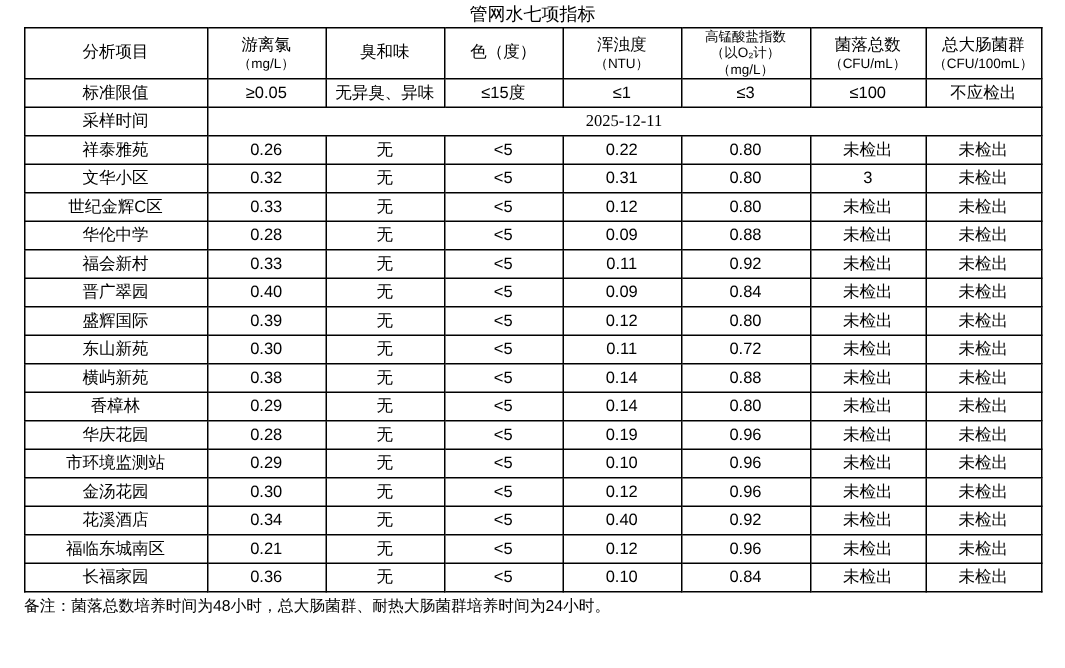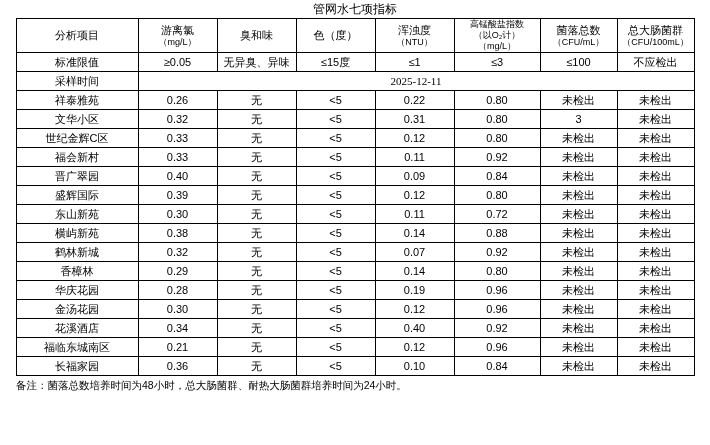--- a/index.html
+++ b/index.html
@@ -177,20 +177,30 @@
         <td>世纪金辉C区</td>
         <td>0.33</td>
         <td>无</td>
         <td>&lt;5</td>
         <td>0.12</td>
         <td>0.80</td>
         <td>未检出</td>
         <td>未检出</td>
       </tr>
       <tr>
+        <td>华伦中学</td>
+        <td>0.28</td>
+        <td>无</td>
+        <td>&lt;5</td>
+        <td>0.09</td>
+        <td>0.88</td>
+        <td>未检出</td>
+        <td>未检出</td>
+      </tr>
+      <tr>
         <td>福会新村</td>
         <td>0.33</td>
         <td>无</td>
         <td>&lt;5</td>
         <td>0.11</td>
         <td>0.92</td>
         <td>未检出</td>
         <td>未检出</td>
       </tr>
       <tr>
@@ -227,50 +237,50 @@
         <td>横屿新苑</td>
         <td>0.38</td>
         <td>无</td>
         <td>&lt;5</td>
         <td>0.14</td>
         <td>0.88</td>
         <td>未检出</td>
         <td>未检出</td>
       </tr>
       <tr>
-        <td>鹤林新城</td>
-        <td>0.32</td>
-        <td>无</td>
-        <td>&lt;5</td>
-        <td>0.07</td>
-        <td>0.92</td>
-        <td>未检出</td>
-        <td>未检出</td>
-      </tr>
-      <tr>
         <td>香樟林</td>
         <td>0.29</td>
         <td>无</td>
         <td>&lt;5</td>
         <td>0.14</td>
         <td>0.80</td>
         <td>未检出</td>
         <td>未检出</td>
       </tr>
       <tr>
         <td>华庆花园</td>
         <td>0.28</td>
         <td>无</td>
         <td>&lt;5</td>
         <td>0.19</td>
         <td>0.96</td>
         <td>未检出</td>
         <td>未检出</td>
       </tr>
       <tr>
+        <td>市环境监测站</td>
+        <td>0.29</td>
+        <td>无</td>
+        <td>&lt;5</td>
+        <td>0.10</td>
+        <td>0.96</td>
+        <td>未检出</td>
+        <td>未检出</td>
+      </tr>
+      <tr>
         <td>金汤花园</td>
         <td>0.30</td>
         <td>无</td>
         <td>&lt;5</td>
         <td>0.12</td>
         <td>0.96</td>
         <td>未检出</td>
         <td>未检出</td>
       </tr>
       <tr>

